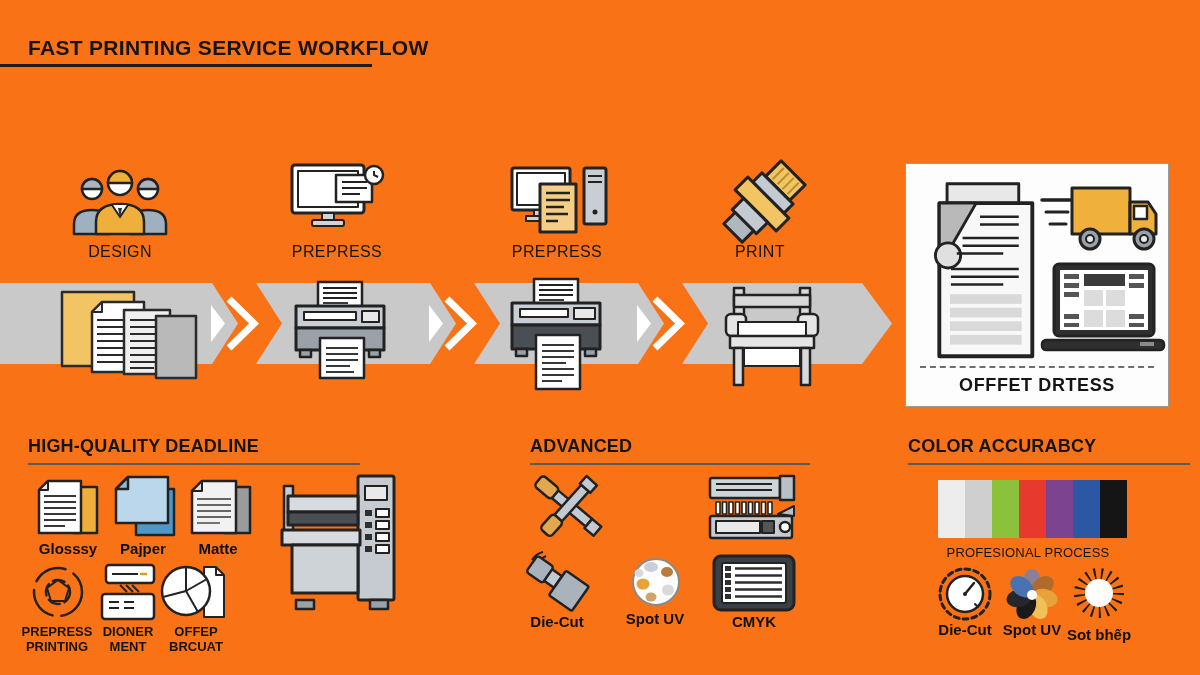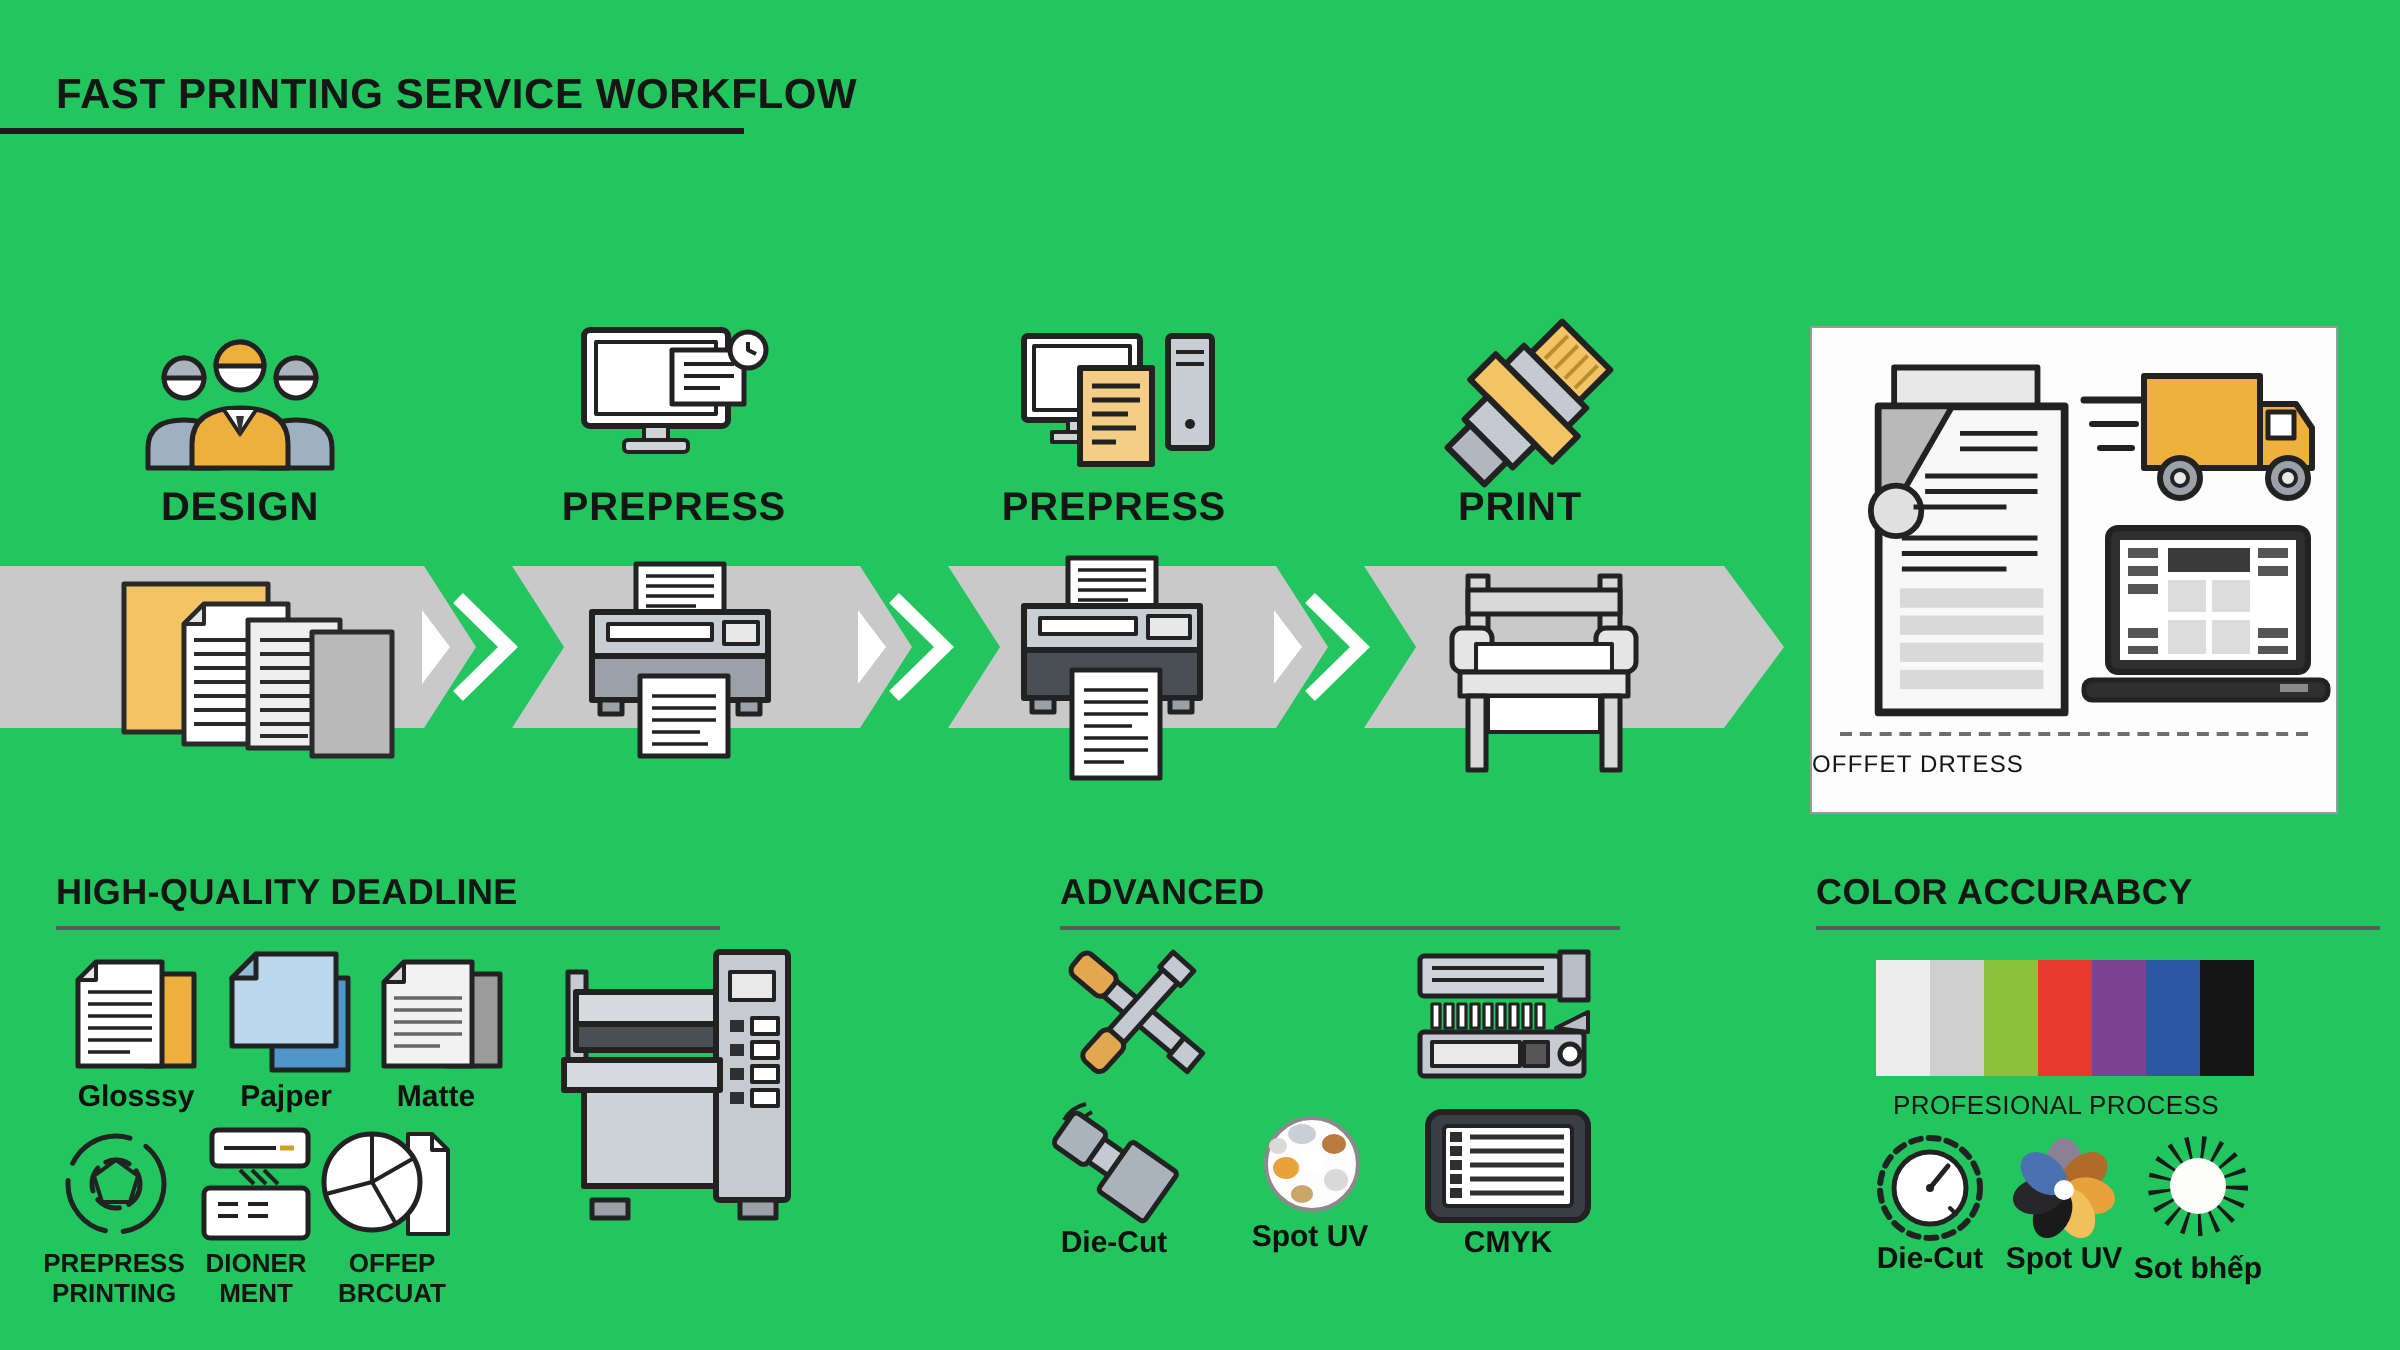--- a/index.html
+++ b/index.html
@@ -1,32 +1,32 @@
 <!DOCTYPE html>
 <html><head>
 <meta charset="utf-8">
 <style>
   html,body { margin:0; padding:0; background:#fff; }
   #canvas {
     position:relative; width:1200px; height:675px; overflow:hidden;
-    background:#22c55e; font-family:"Liberation Sans","DejaVu Sans",sans-serif; color:#151515;
+    background:#f97316; font-family:"Liberation Sans","DejaVu Sans",sans-serif; color:#151515;
   }
   .abs { position:absolute; }
   svg { overflow:visible; display:block; }
   .h-title { font-size:21px; font-weight:800; letter-spacing:.3px; }
   .headline { font-size:28px; font-weight:800; line-height:40px; letter-spacing:.2px; }
   .sec-h { font-size:18px; font-weight:800; letter-spacing:.2px; }
   .rule { height:2px; background:#5a5a5a; }
   .rule-dark { height:3px; background:#1c1c1c; }
-  .step-label { font-size:20px; font-weight:700; letter-spacing:.4px; text-align:center; }
+  .step-label { font-size:16px; font-weight:400; letter-spacing:.4px; text-align:center; }
   .lbl { font-size:15px; font-weight:600; text-align:center; color:#101010; }
   .lbl2 { font-size:13px; font-weight:700; line-height:15px; text-align:center; }
   .cap { font-size:13px; font-weight:400; text-align:center; letter-spacing:.2px; }
   .panel { background:#fdfdfd; border:1.5px solid #9a9a9a; }
-  .panel-label { font-size:12px; font-weight:400; letter-spacing:.6px; }
+  .panel-label { font-size:18px; font-weight:700; letter-spacing:.6px; text-align:center; }
   .dashes { border-top:2px dashed #6e6e6e; height:0; }
   .swatch-strip { display:flex; }
   .swatch { width:27px; height:58px; }
 </style>
 </head>
 <body>
 
 <div id="canvas">
 
   <div class="abs h-title" style="left:28px;top:36px;">FAST PRINTING SERVICE WORKFLOW</div>

